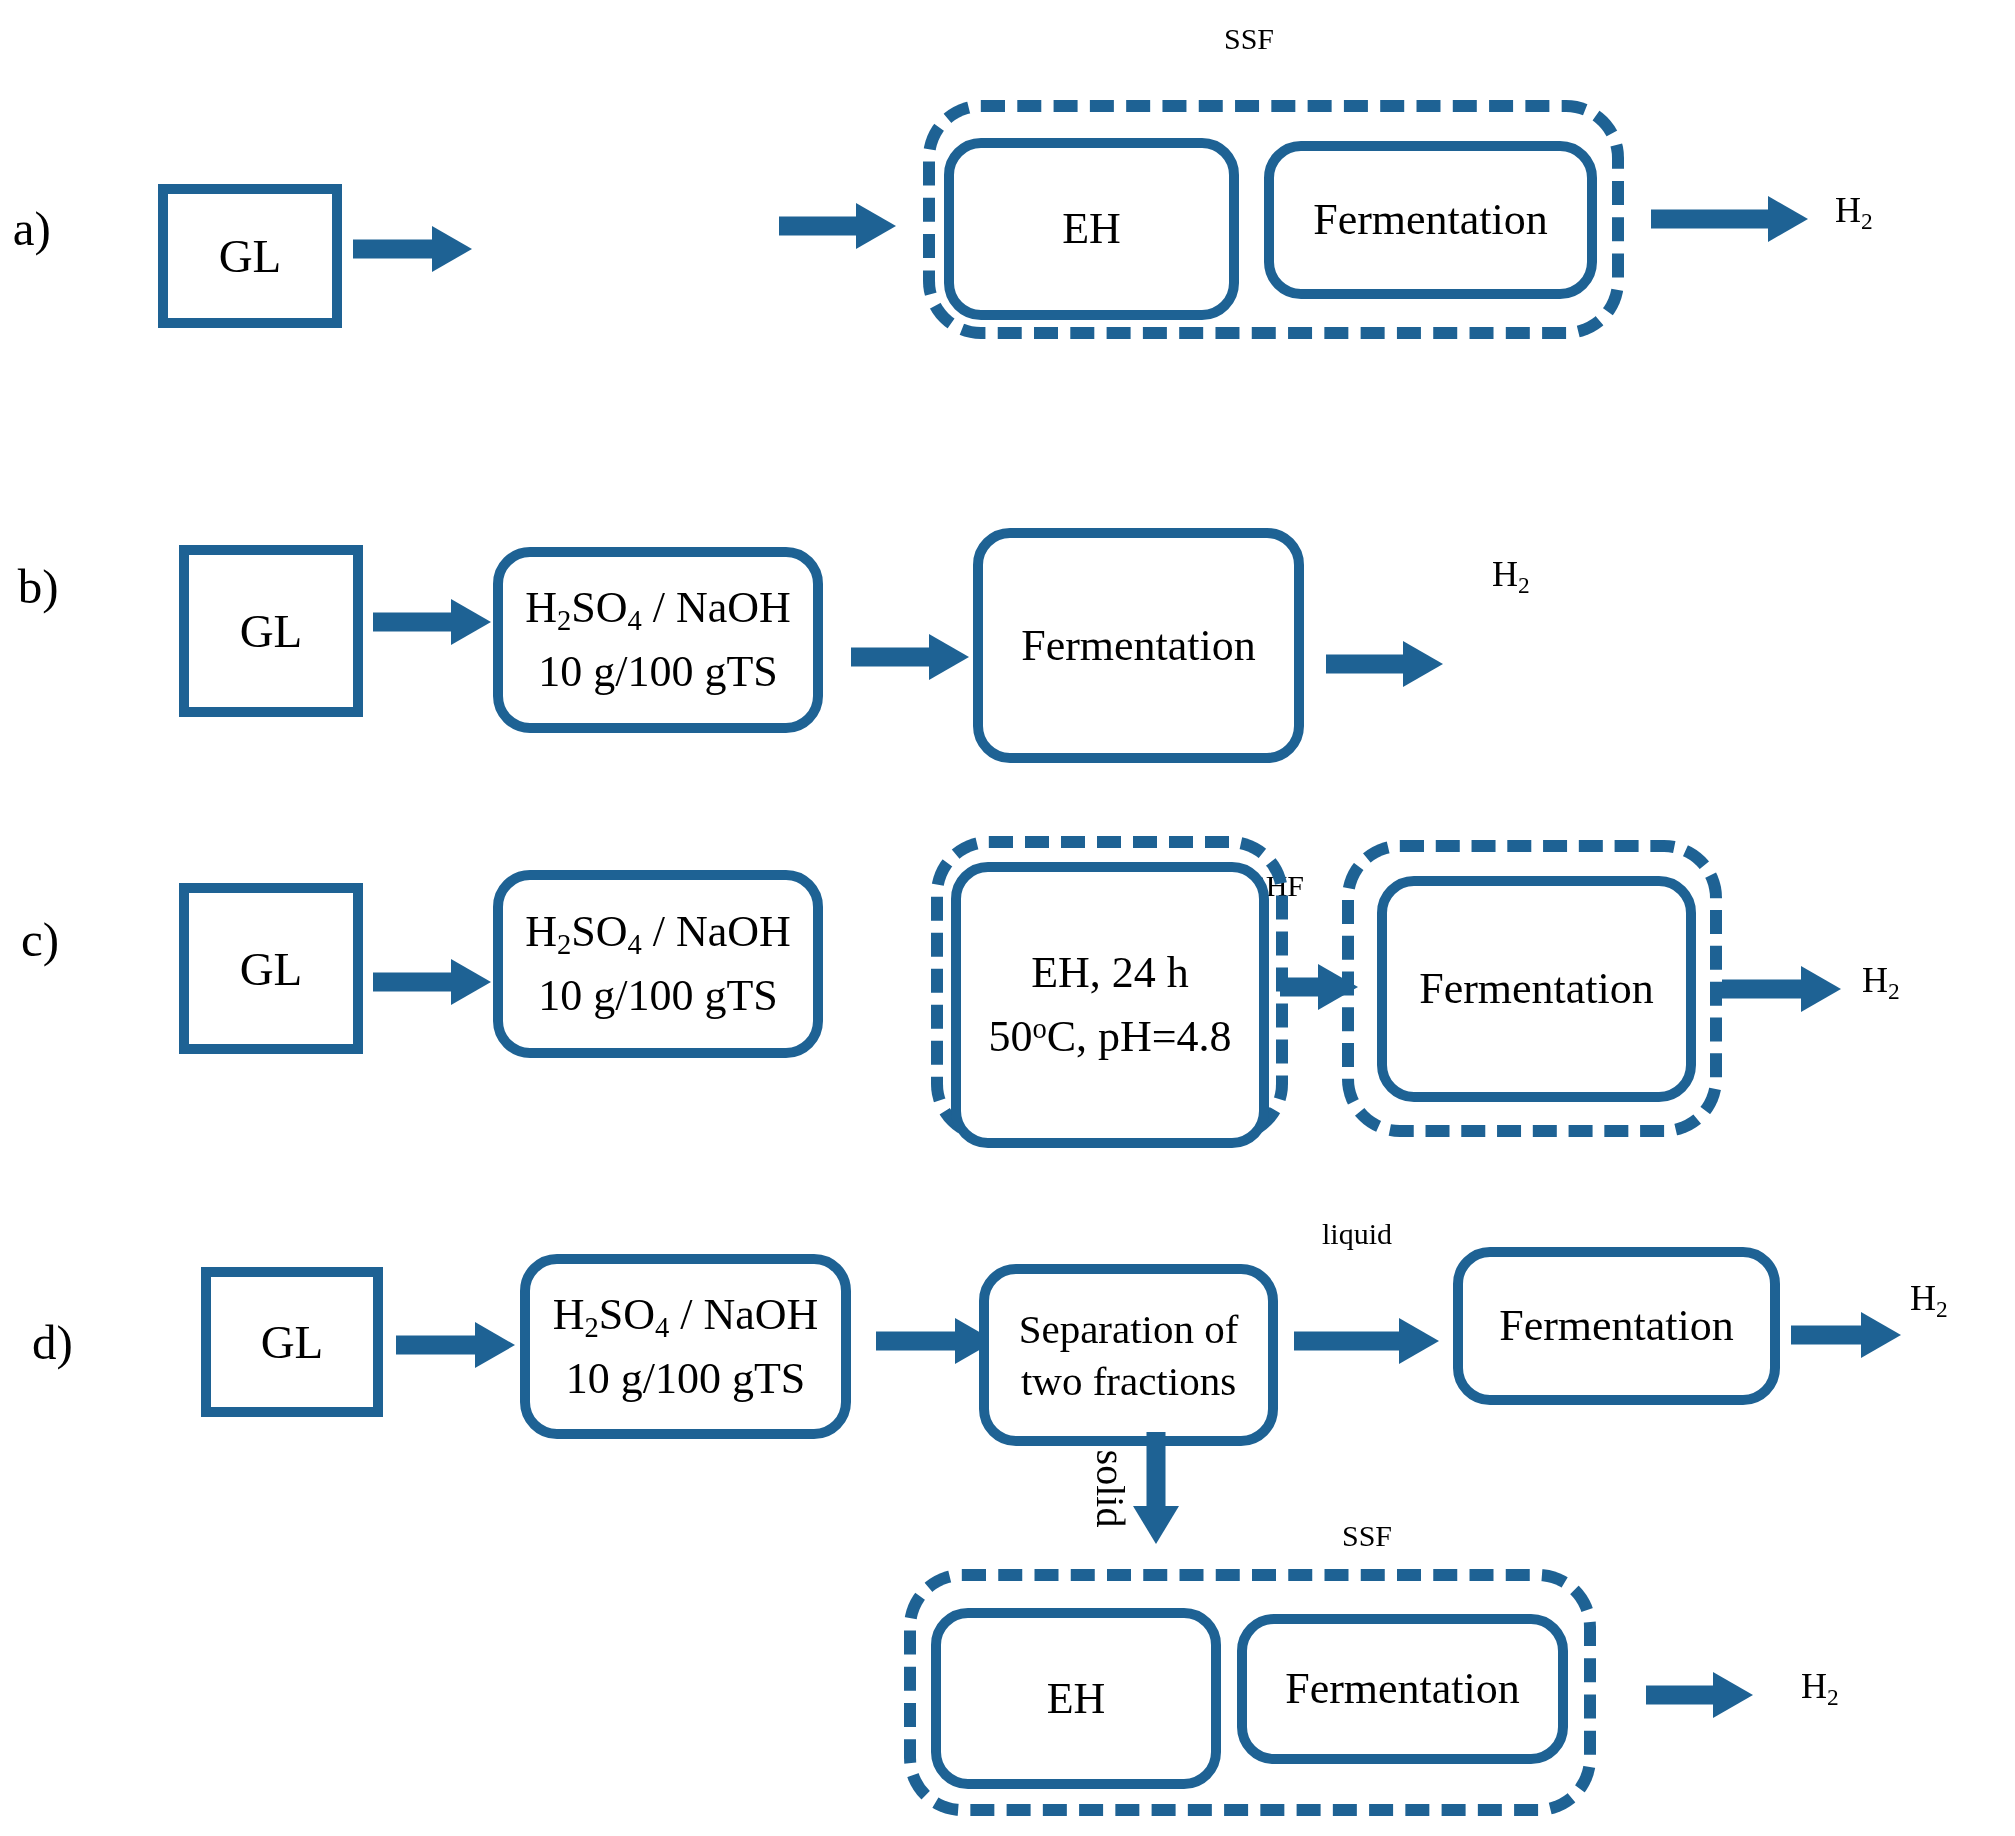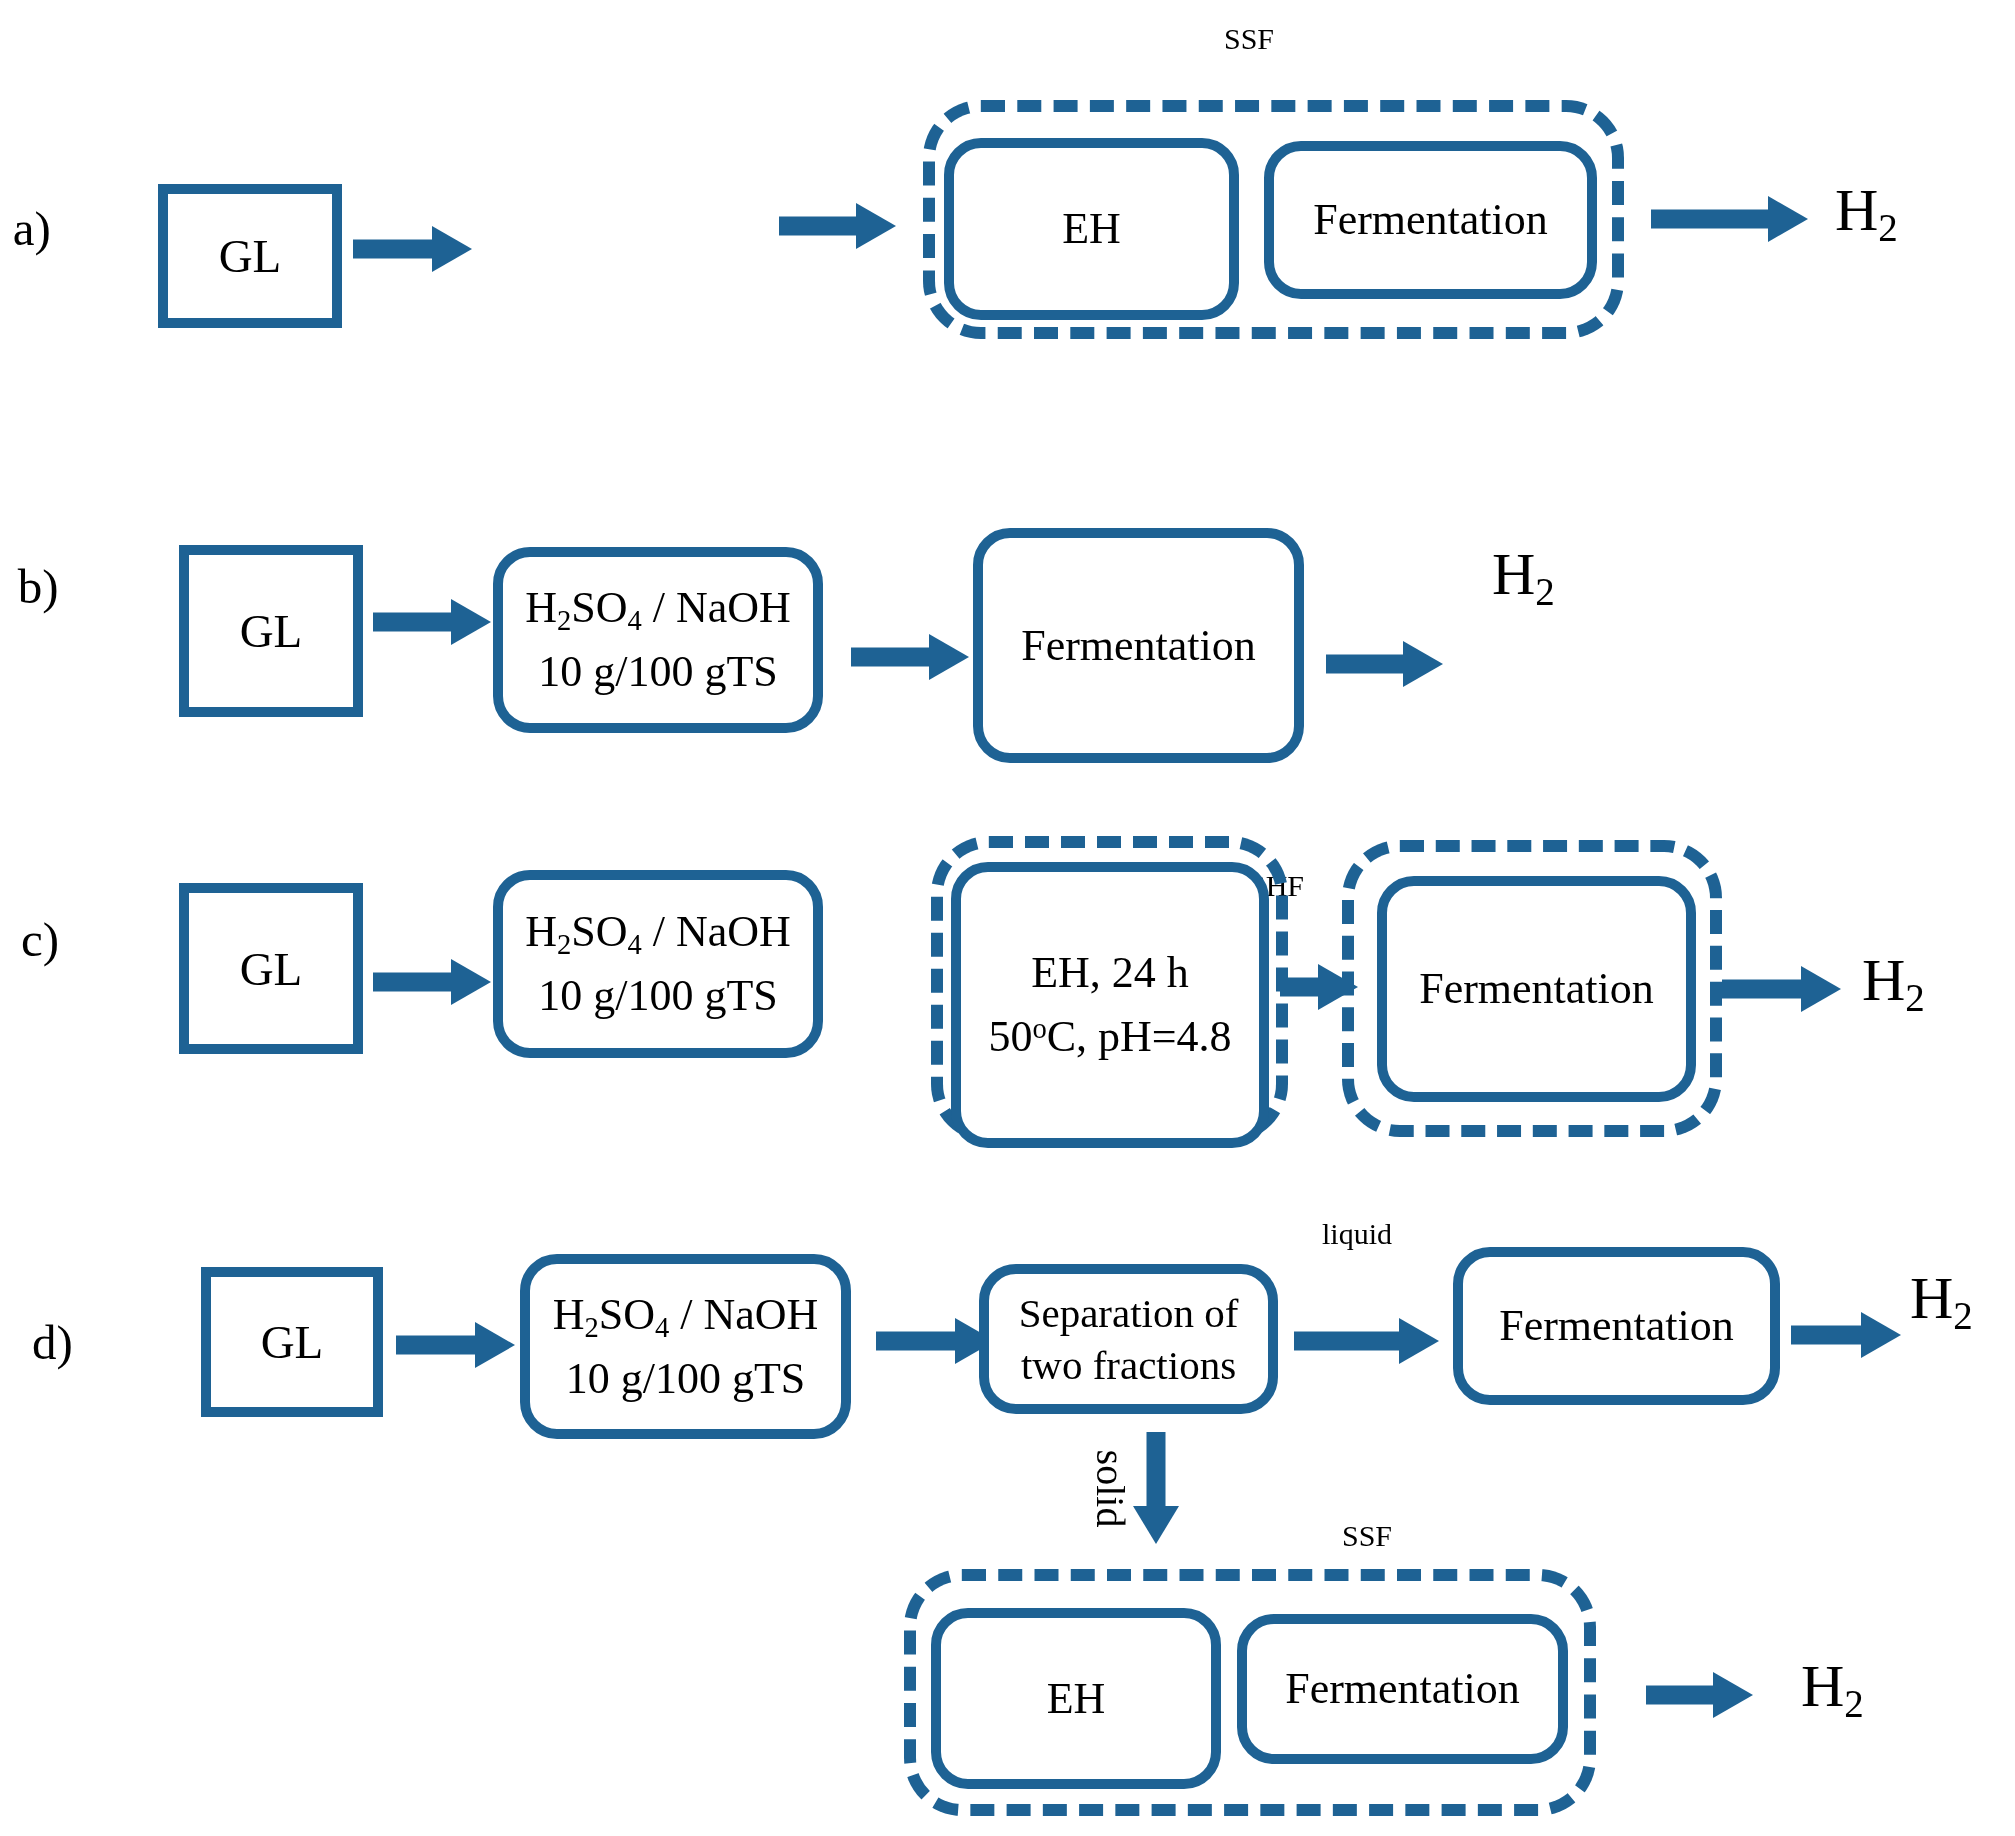--- a/index.html
+++ b/index.html
@@ -6,21 +6,21 @@
   html,body{margin:0;padding:0;background:#fff;}
   #canvas{position:relative;width:2015px;height:1836px;background:#fff;overflow:hidden;
           font-family:"Liberation Serif","DejaVu Serif",serif;color:#000;}
   .box{position:absolute;display:flex;flex-direction:column;align-items:center;justify-content:center;
        text-align:center;background:#fff;box-sizing:border-box;font-size:44px;line-height:62px;}
   .sharp{border:10px solid var(--blue);}
   .round{border:10.6px solid var(--blue);border-radius:37px;}
   .dashedbox{position:absolute;border:12px dashed var(--blue);border-radius:58px;box-sizing:border-box;background:transparent;}
   .tag{position:absolute;font-size:30px;line-height:44px;white-space:nowrap;}
   .rowlabel{position:absolute;font-size:49px;line-height:52px;}
-  .h2label{position:absolute;font-size:60px;line-height:51px;white-space:nowrap;}
+  .h2label{position:absolute;font-size:36px;line-height:51px;white-space:nowrap;}
   .harrow{position:absolute;}
   .harrow .shaft{position:absolute;left:0;right:35px;top:50%;transform:translateY(-50%);height:19px;background:var(--blue);}
   .harrow .head{position:absolute;right:0;top:50%;transform:translateY(-50%);width:0;height:0;
                 border-left:40px solid var(--blue);border-top:23px solid transparent;border-bottom:23px solid transparent;}
   .varrow{position:absolute;}
   .varrow .shaft{position:absolute;top:0;bottom:34px;left:50%;transform:translateX(-50%);width:19px;background:var(--blue);}
   .varrow .head{position:absolute;bottom:0;left:50%;transform:translateX(-50%);width:0;height:0;
                 border-top:38px solid var(--blue);border-left:23px solid transparent;border-right:23px solid transparent;}
   .rot90{display:inline-block;transform:rotate(90deg);font-size:40px;white-space:nowrap;}
   .rotwrap{position:absolute;display:flex;align-items:center;justify-content:center;}
@@ -108,21 +108,21 @@
       <div class="head"></div>
     </div>
   <div class="box round" style="left:520px;top:1254px;width:331px;height:185px;line-height:64px;">
     <div><span>H</span><sub>2</sub><span>SO</span><sub>4</sub><span> / NaOH</span></div>
     <div>10 g/100 gTS</div>
   </div>
   <div class="harrow" style="left:876px;top:1317px;width:119px;height:48px;">
       <div class="shaft"></div>
       <div class="head"></div>
     </div>
-  <div class="box round" style="left:979px;top:1264px;width:299px;height:150px;font-size:41px;line-height:52px;">
+  <div class="box round" style="left:979px;top:1264px;width:299px;height:182px;font-size:41px;line-height:52px;">
     <div>Separation of</div>
     <div>two fractions</div>
   </div>
   <div class="tag" style="left:1322px;top:1212px;">liquid</div>
   <div class="harrow" style="left:1294px;top:1317px;width:145px;height:48px;">
       <div class="shaft"></div>
       <div class="head"></div>
     </div>
   <div class="box round" style="left:1453px;top:1247px;width:327px;height:158px;">Fermentation</div>
   <div class="harrow" style="left:1791px;top:1311px;width:110px;height:48px;">

